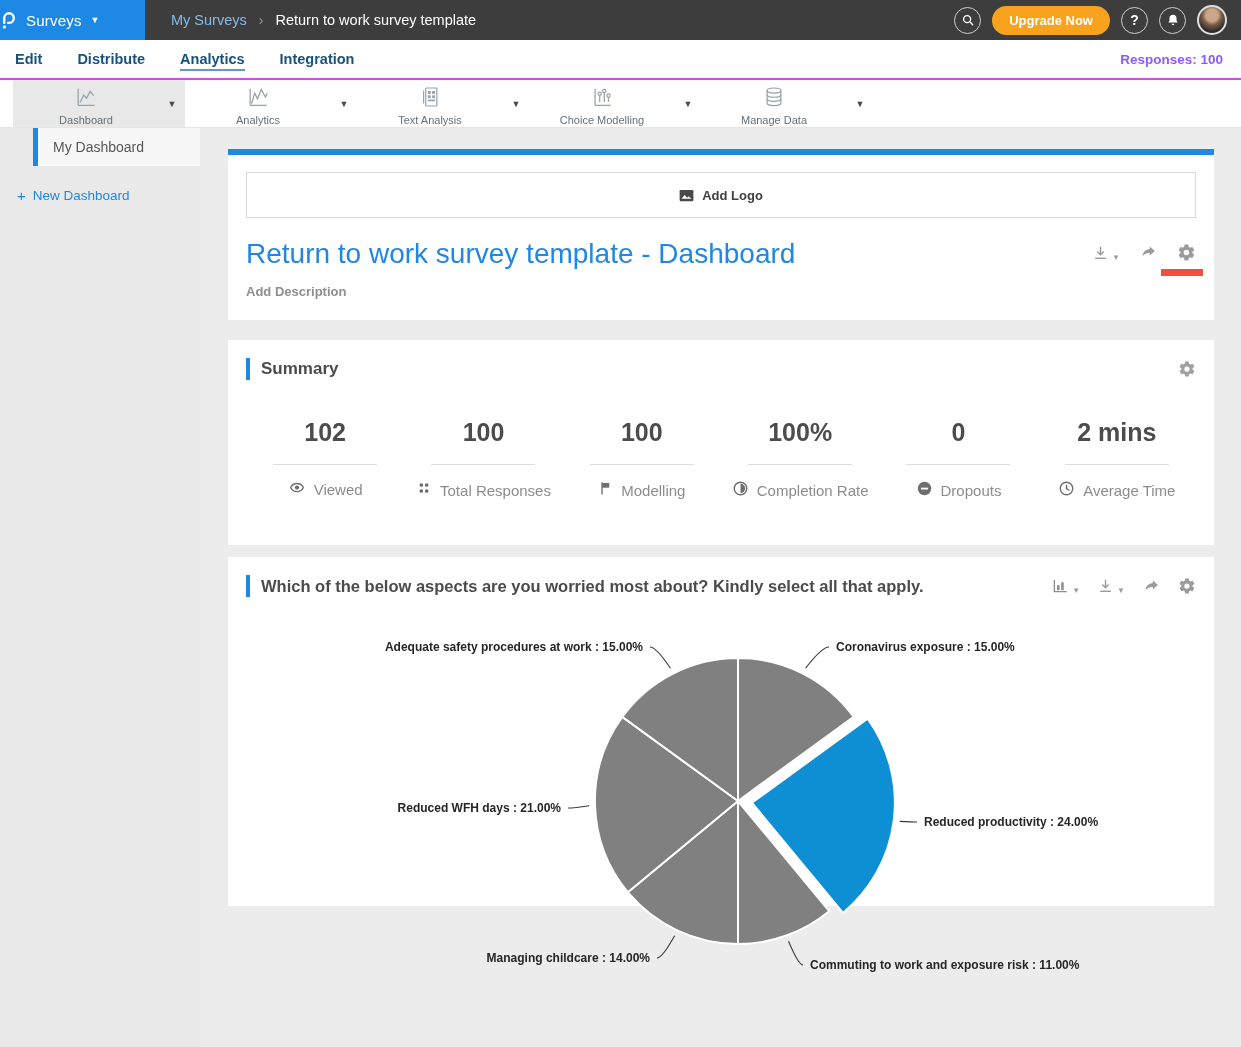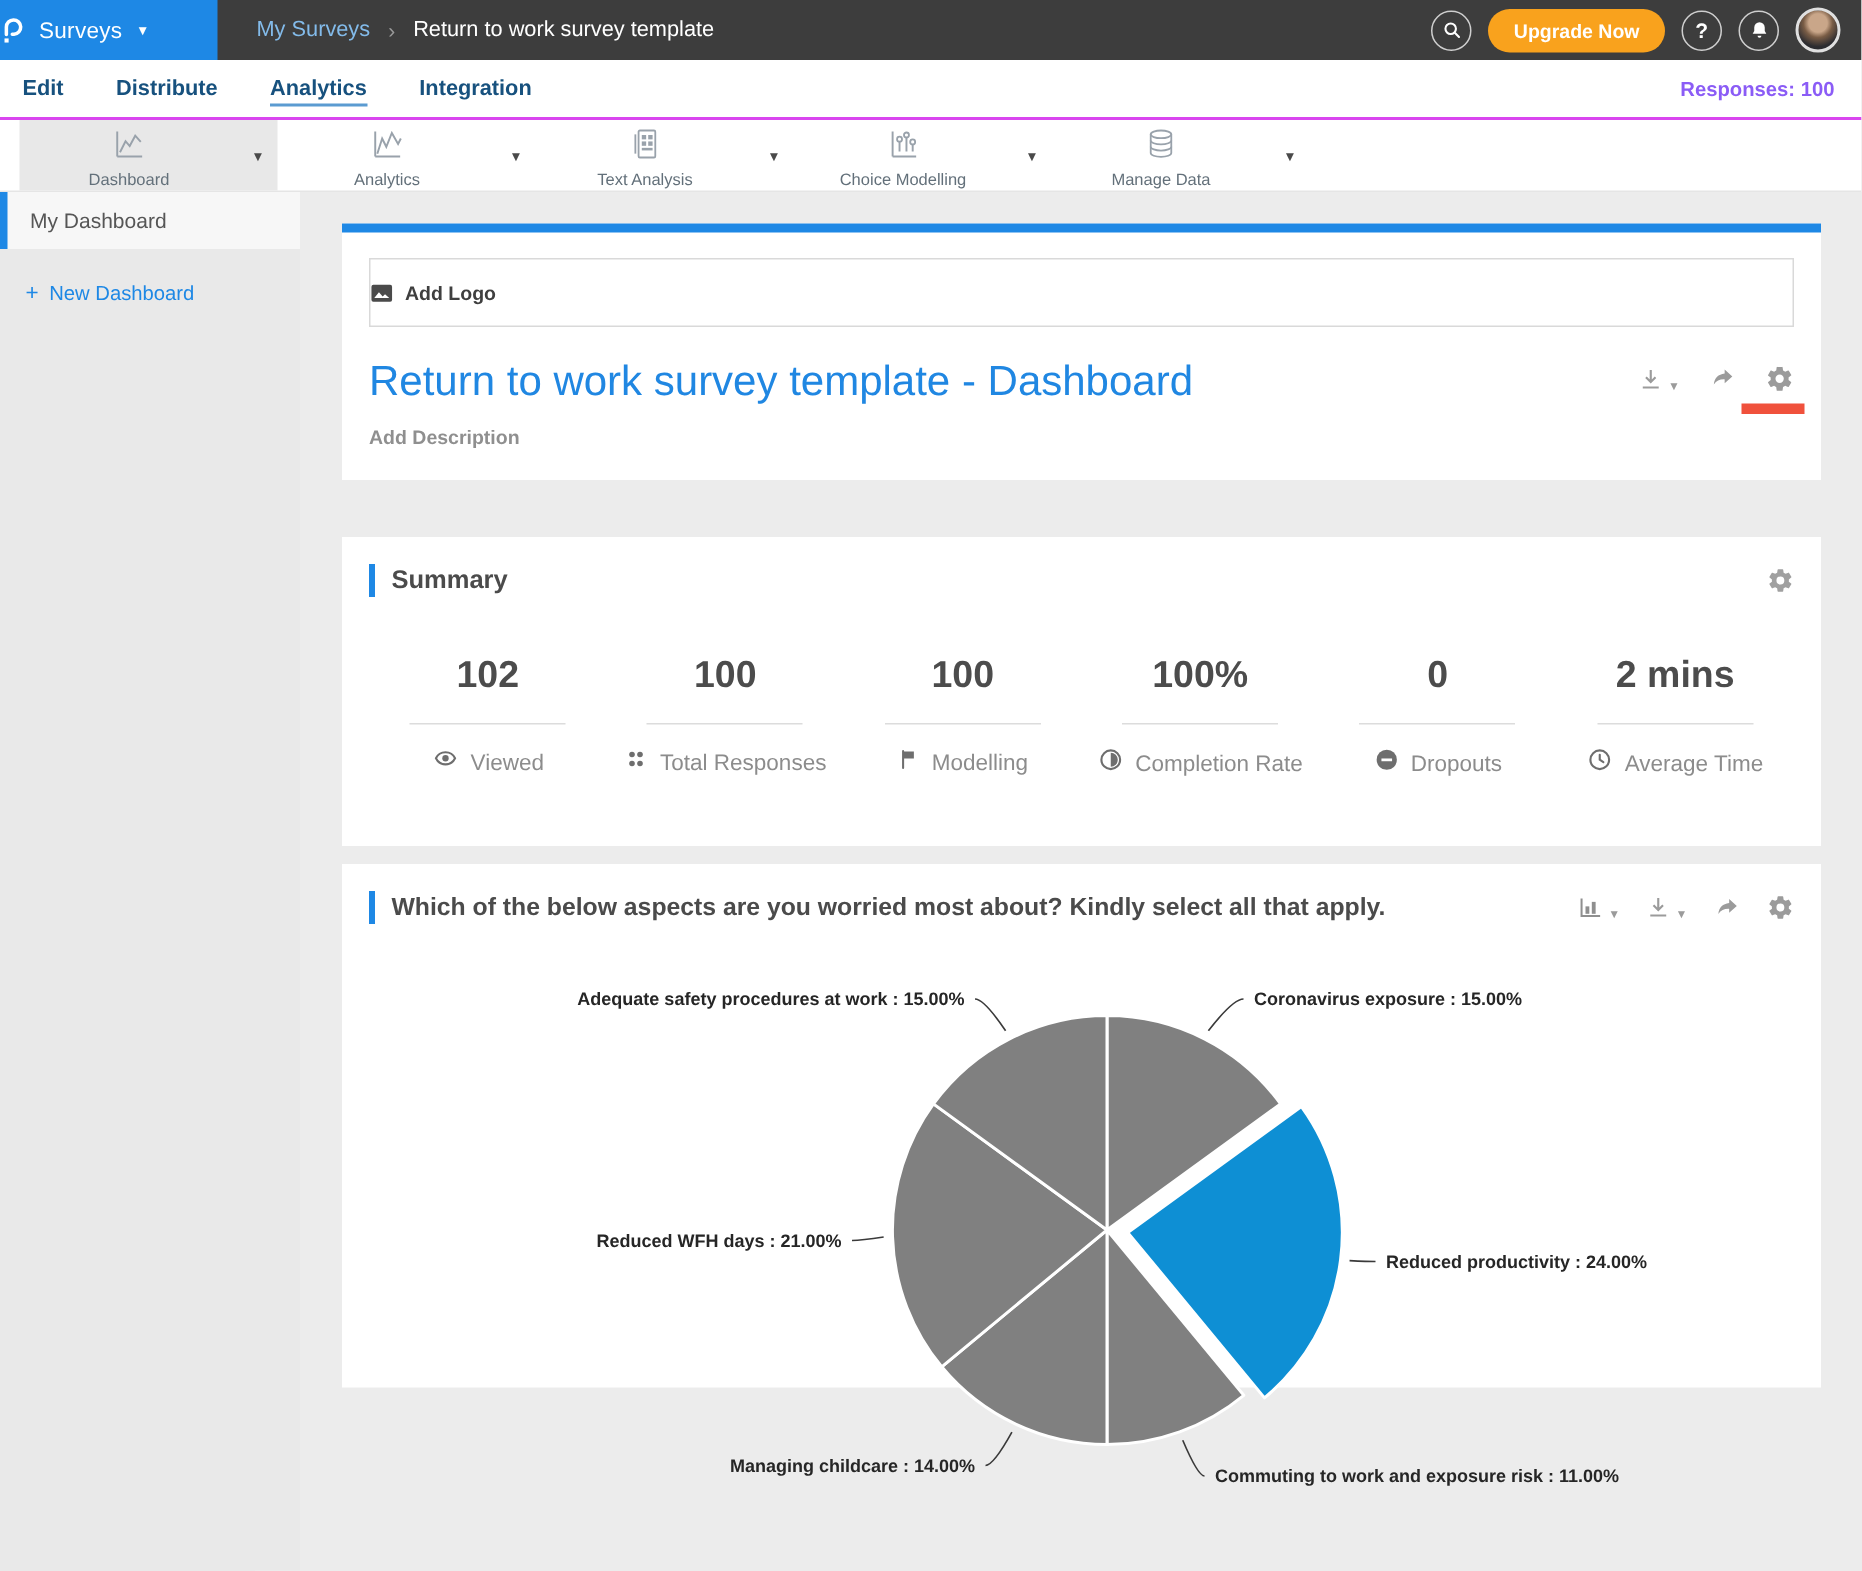--- a/index.html
+++ b/index.html
@@ -42,43 +42,43 @@
   .tool-item { width: 172px; display: flex; align-items: center; cursor: pointer; }
   .tool-item.active { background: #e8e8e8; }
   .tool-main { flex: 1; display: flex; flex-direction: column; align-items: center; justify-content: center; padding-top: 3px; }
   .tool-label { font-size: 11px; color: #63707a; margin-top: 1px; }
   .tool-caret { width: 26px; text-align: center; color: #4a4a4a; font-size: 9px; }
 
   
   .content { display: flex; height: 923px; }
   .sidebar { width: 200px; background: #e9e9e9; flex-shrink: 0; }
   .side-item { height: 38px; background: #f7f7f7; border-left: 5px solid #1e88e5;
-    display: flex; align-items: center; padding-left: 15px; font-size: 14px; color: #565656; cursor: pointer; }
+    display: flex; align-items: center; padding-left: 15px; font-size: 14px; color: #565656; cursor: pointer; margin-left: 33px; }
   .new-dash { margin: 21px 0 0 17px; color: #1e88e5; font-size: 13.5px; cursor: pointer;
     display: flex; align-items: center; gap: 7px; }
   .new-dash .plus { font-size: 15px; }
   .main { flex: 1; background: #ececec; padding: 0 27px 0 28px; overflow: hidden; }
 
   
   .header-card { margin-top: 21px; background: #fff; border-top: 6px solid #1e88e5;
     padding: 17px 18px 21px; }
   .add-logo-box { height: 46px; border: 1px solid #d9d9d9; display: flex; align-items: center;
-    gap: 8px; font-size: 13px; font-weight: 600; color: #3f3f3f; cursor: pointer; }
+    justify-content: center; gap: 8px; font-size: 13px; font-weight: 600; color: #3f3f3f; cursor: pointer; }
   .title-row { margin-top: 19px; display: flex; align-items: flex-start; }
   .dash-title { font-size: 28px; color: #2087e2; font-weight: 500; line-height: 34px; }
   .title-icons { margin-left: auto; display: flex; align-items: center; gap: 19px; padding-top: 6px; }
   .icon-btn { cursor: pointer; display: inline-flex; align-items: flex-end; color: #9b9b9b; }
   .mini-caret { font-size: 8px; color: #9b9b9b; margin-left: 3px; }
   .gear-wrap { position: relative; }
   .red-bar { position: absolute; left: -16px; top: 26px; width: 42px; height: 7px; background: #f0513c; }
   .add-desc { margin-top: 13px; font-size: 13px; font-weight: 600; color: #8f8f8f; cursor: pointer; }
 
   
   .card { background: #fff; }
-  .summary-card { margin-top: 38px; padding: 18px 18px 44px; }
+  .summary-card { margin-top: 20px; padding: 18px 18px 44px; }
   .card-head { display: flex; align-items: center; }
   .accent { width: 4px; height: 22px; background: #1e88e5; margin-right: 11px; flex-shrink: 0; }
   .card-title { font-size: 17px; color: #4b4b4b; font-weight: 600; }
   .head-icons { margin-left: auto; display: flex; align-items: center; gap: 17px; }
   .stats { margin-top: 38px; display: flex; }
   .stat { flex: 1; text-align: center; }
   .stat-value { font-size: 25px; font-weight: 700; color: #4c4c4c; }
   .stat-div { width: 104px; height: 1px; background: #dcdcdc; margin: 17px auto 15px; }
   .stat-label-row { display: inline-flex; align-items: center; gap: 8px; }
   .stat-label { font-size: 15px; color: #8c8c8c; }

